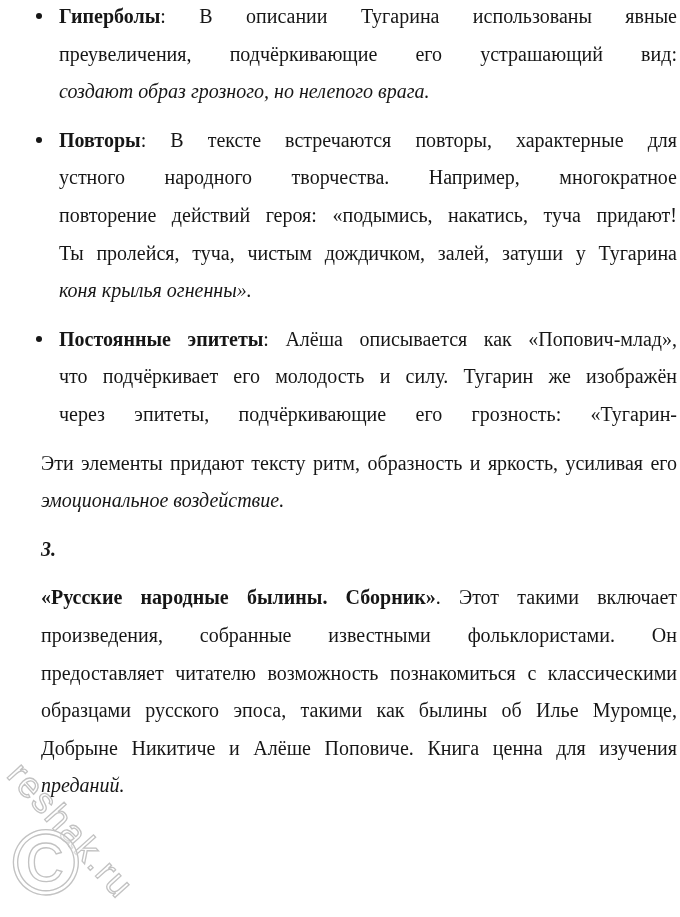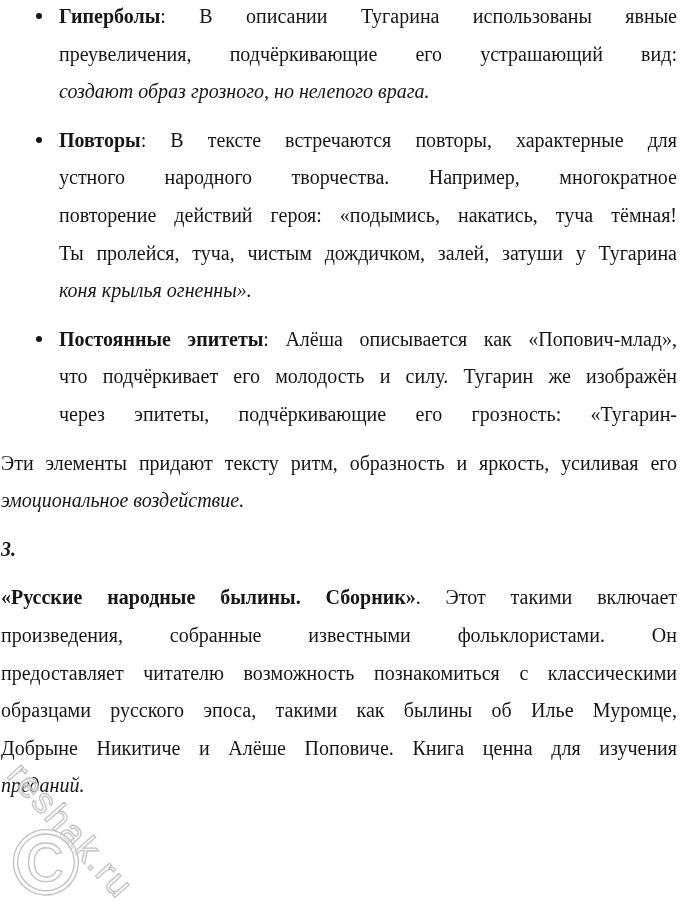--- a/index.html
+++ b/index.html
@@ -14,21 +14,21 @@
     color: #161616;
   }
   .content {
     position: relative;
     z-index: 1;
     padding: 0 3px 0 1px;
     margin-top: -2px;
     font-size: 20px;
     line-height: 37.6px;
   }
-  .block { margin: 0 0 11px 0; }
+  .block { margin: 0 0 11px 0; padding-left: 40px; }
   .block.heading { margin-top: 4px; }
   .bullet { position: relative; padding-left: 58px; }
   .dot {
     position: absolute; left: 35px; top: 15px;
     width: 6px; height: 6px; border-radius: 50%;
     background: #161616;
   }
   .line {
     text-align: justify;
     text-align-last: justify;
@@ -71,21 +71,21 @@
       <div class="block bullet">
         <span class="dot"></span>
         <div class="line"><span class="b">Гиперболы</span><span>: В описании Тугарина использованы явные</span></div>
         <div class="line"><span>преувеличения, подчёркивающие его устрашающий вид:</span></div>
         <div class="line last"><span>создают образ грозного, но нелепого врага.</span></div>
       </div>
       <div class="block bullet">
         <span class="dot"></span>
         <div class="line"><span class="b">Повторы</span><span>: В тексте встречаются повторы, характерные для</span></div>
         <div class="line"><span>устного народного творчества. Например, многократное</span></div>
-        <div class="line"><span>повторение действий героя: «подымись, накатись, туча тёмная!</span></div>
+        <div class="line"><span>повторение действий героя: «подымись, накатись, туча придают!</span></div>
         <div class="line"><span>Ты пролейся, туча, чистым дождичком, залей, затуши у Тугарина</span></div>
         <div class="line last"><span>коня крылья огненны».</span></div>
       </div>
       <div class="block bullet">
         <span class="dot"></span>
         <div class="line"><span class="b">Постоянные эпитеты</span><span>: Алёша описывается как «Попович-млад»,</span></div>
         <div class="line"><span>что подчёркивает его молодость и силу. Тугарин же изображён</span></div>
         <div class="line"><span>через эпитеты, подчёркивающие его грозность: «Тугарин-</span></div>
       </div>
       <div class="block paragraph">

